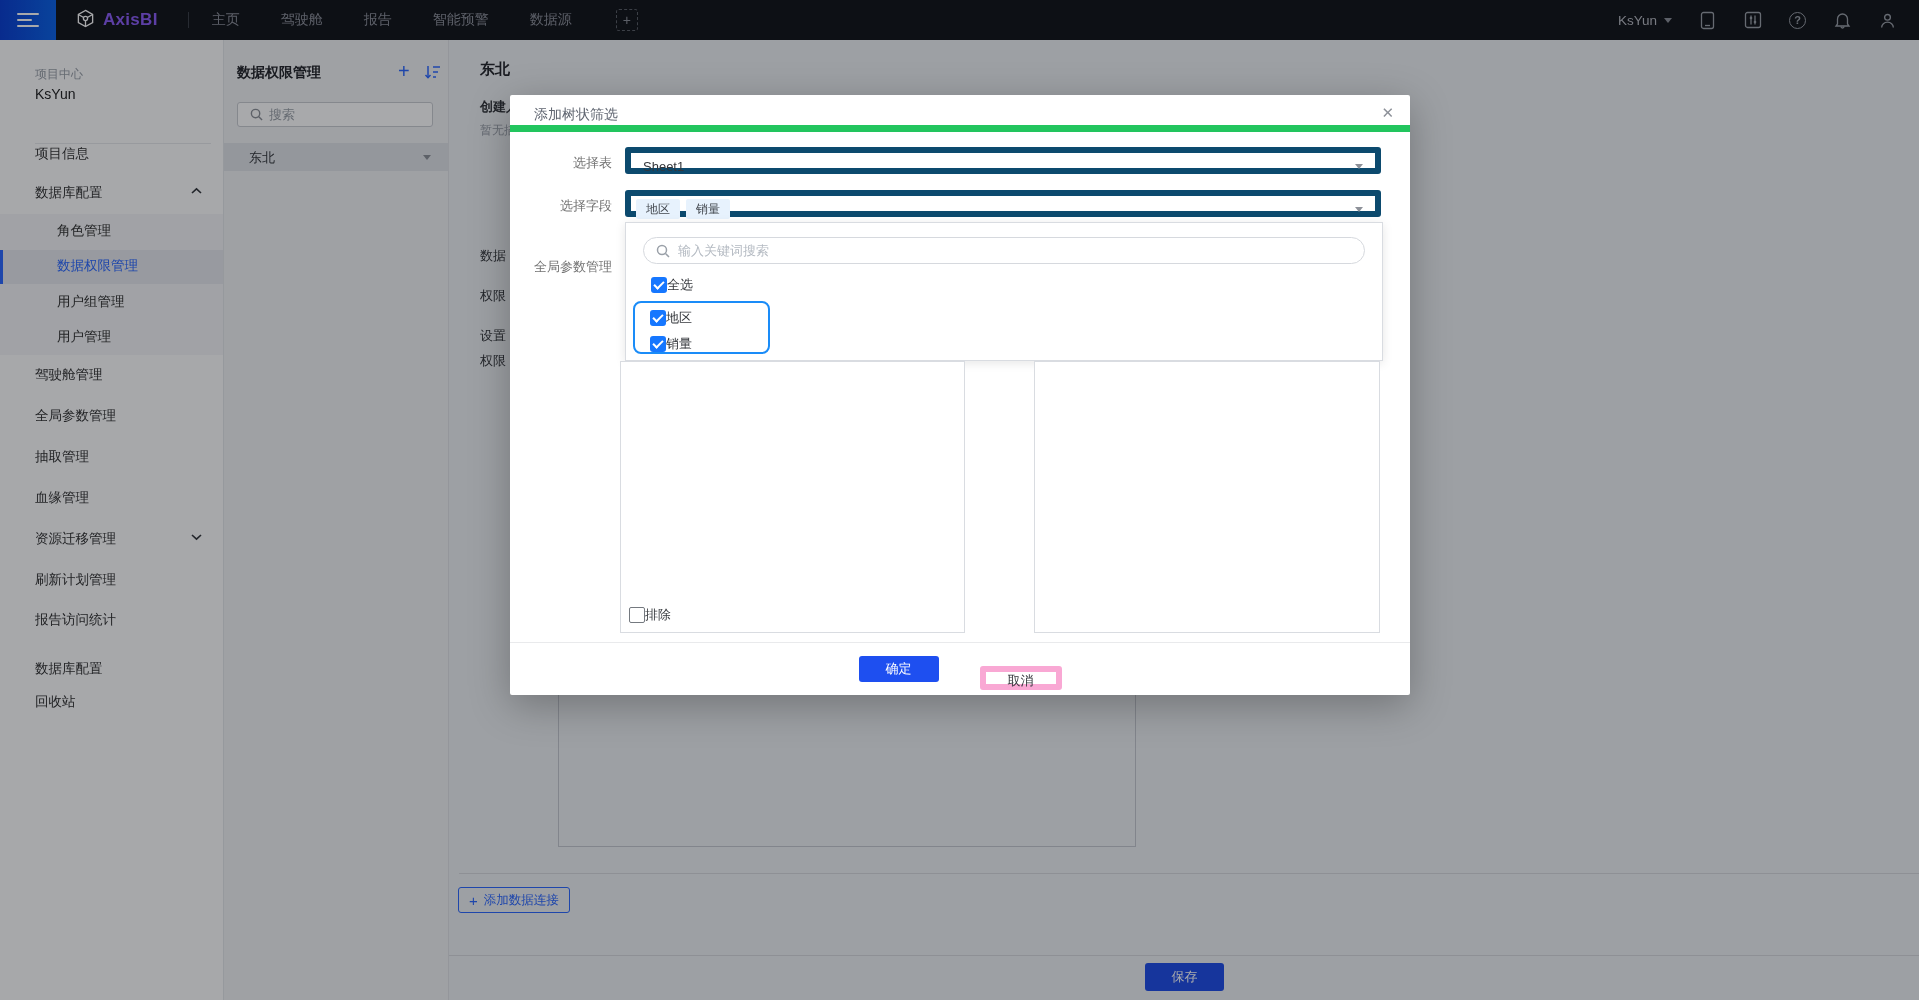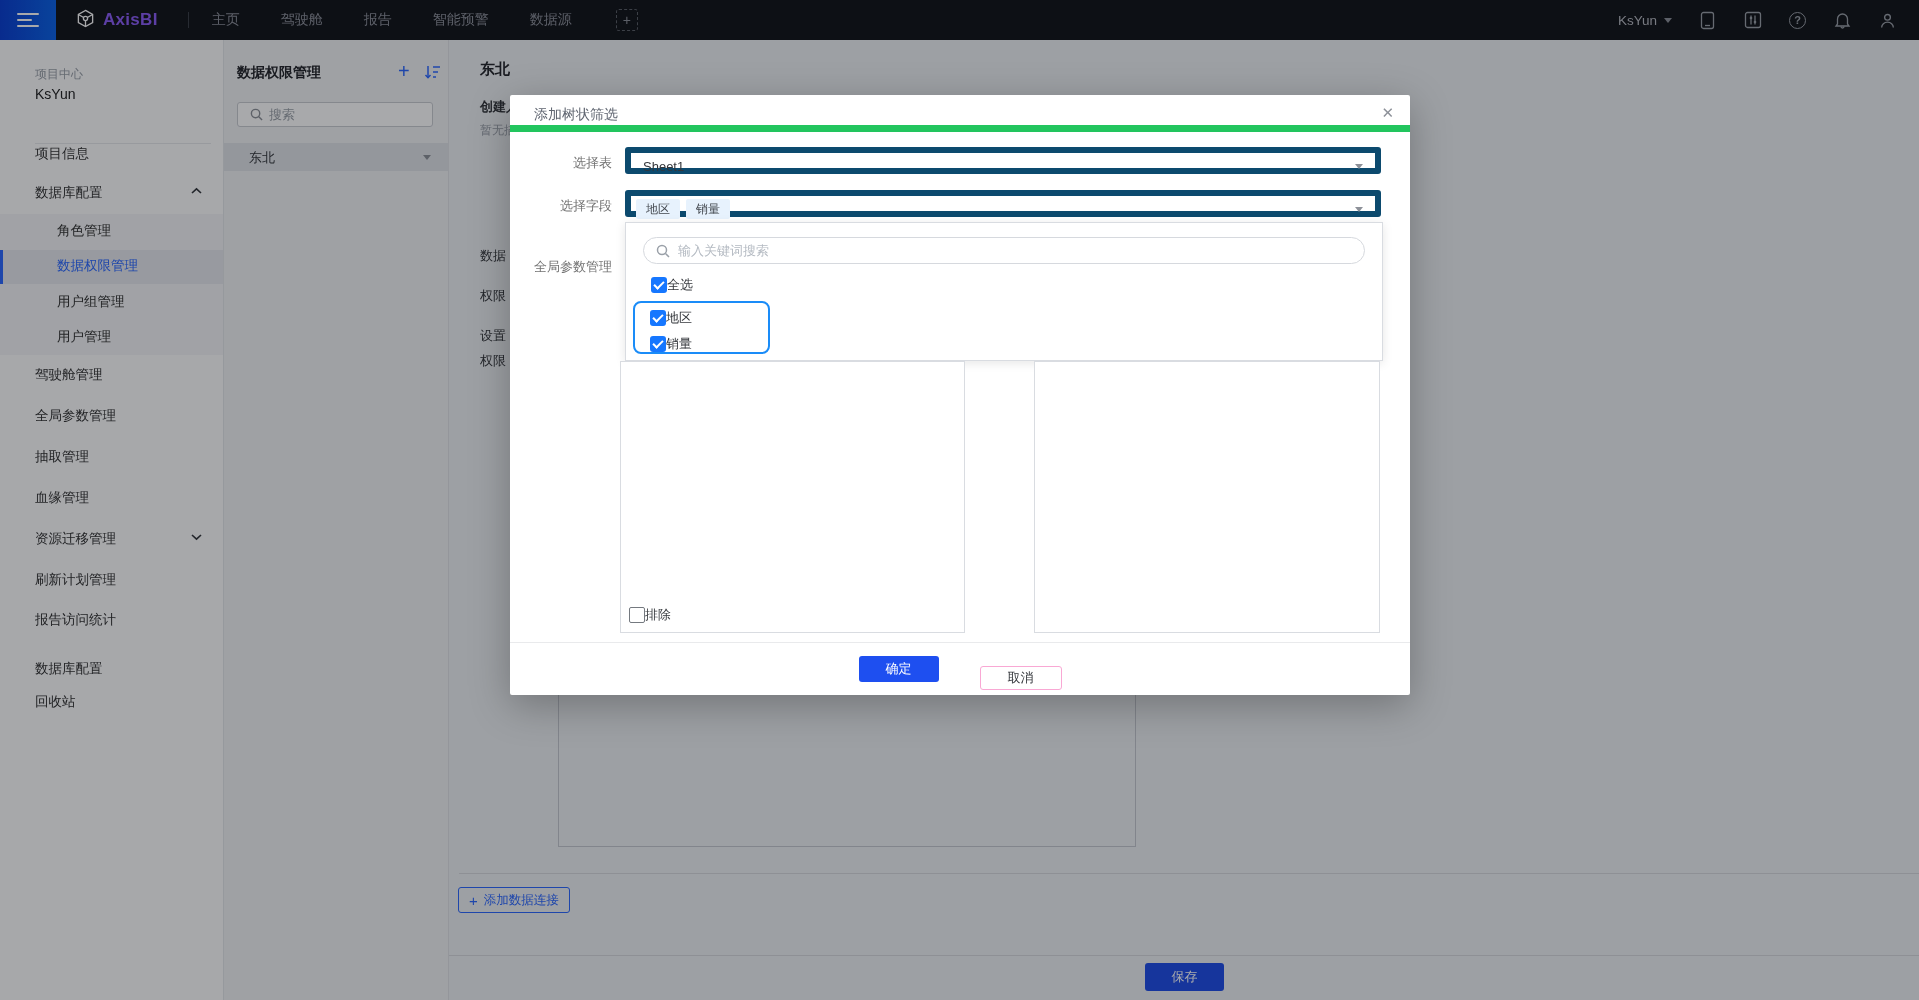--- a/index.html
+++ b/index.html
@@ -89,21 +89,21 @@
   .cb.off { background:#fff; border:1.5px solid #74797f; border-radius:2px; }
   .cbrow span { font-size:13px; color:#33363b; }
   .row-all { position:absolute; left:25px; top:53px; }
   .opt-group { position:absolute; left:7px; top:78px; width:137px; height:53px; border:2px solid #1a8cf8; border-radius:8px; padding:6px 0 0 15px; display:flex; flex-direction:column; gap:8px; }
   .list-panel { position:absolute; top:266px; height:272px; background:#fff; border:1px solid #d9dce1; }
   .lp-left { left:110px; width:345px; }
   .lp-right { left:524px; width:346px; }
   .lp-exclude { position:absolute; left:8px; bottom:8px; }
   .md-foot { position:absolute; left:0; bottom:0; width:100%; height:53px; border-top:1px solid #e9eaec; display:flex; align-items:center; justify-content:center; gap:41px; }
   .btn-ok { width:80px; height:26px; background:#1e4ff0; color:#fff; border:none; border-radius:3px; font-size:13px; cursor:pointer; font-family:inherit; }
-  .btn-cancel { width:82px; height:24px; background:#fff; color:#33363b; border:1px solid #f9a8d4; border-radius:3px; font-size:13px; cursor:pointer; font-family:inherit;margin-top:17px; }
+  .btn-cancel { width:82px; height:24px; background:#fff; color:#33363b; border:6px solid #f9a8d4; border-radius:3px; font-size:13px; cursor:pointer; font-family:inherit;margin-top:17px; }
 </style>
 </head>
 <body>
 
 <div class="screen">
 
   <header class="navbar">
     <div class="hamburger">
       <i></i>
         <i class="mid"></i>

